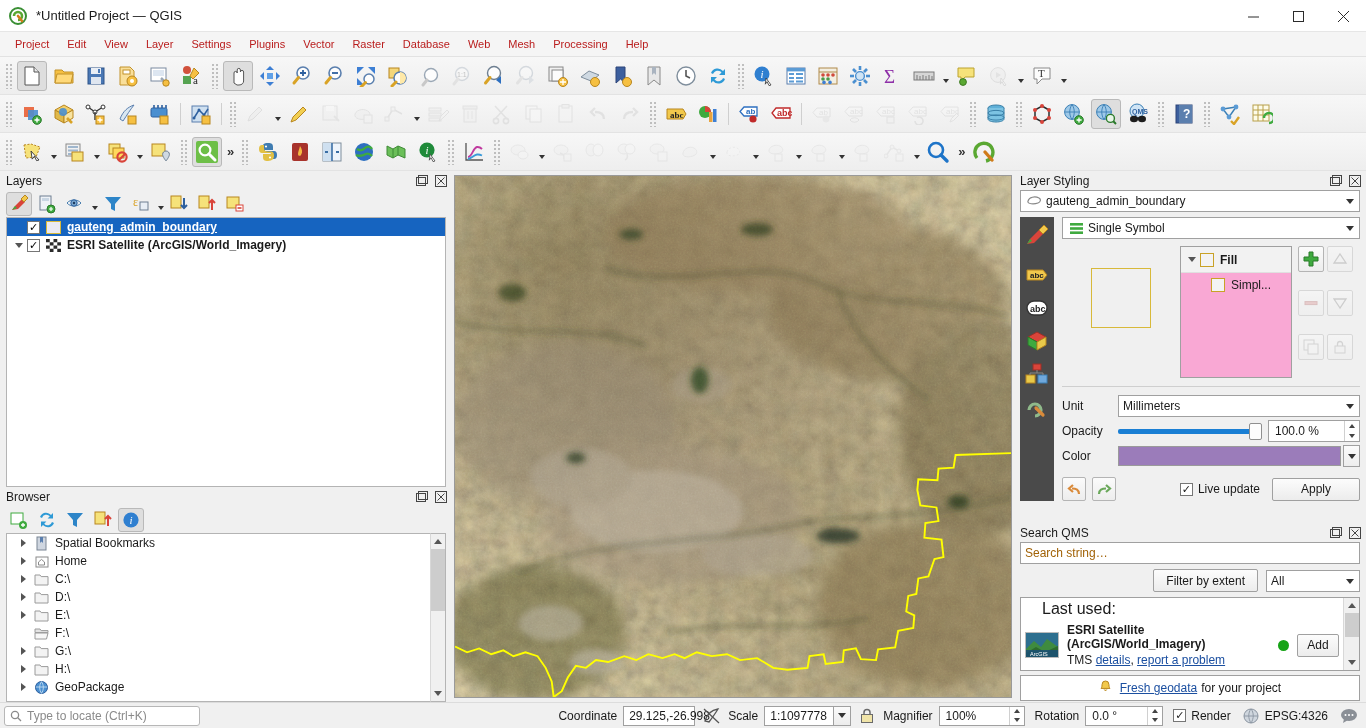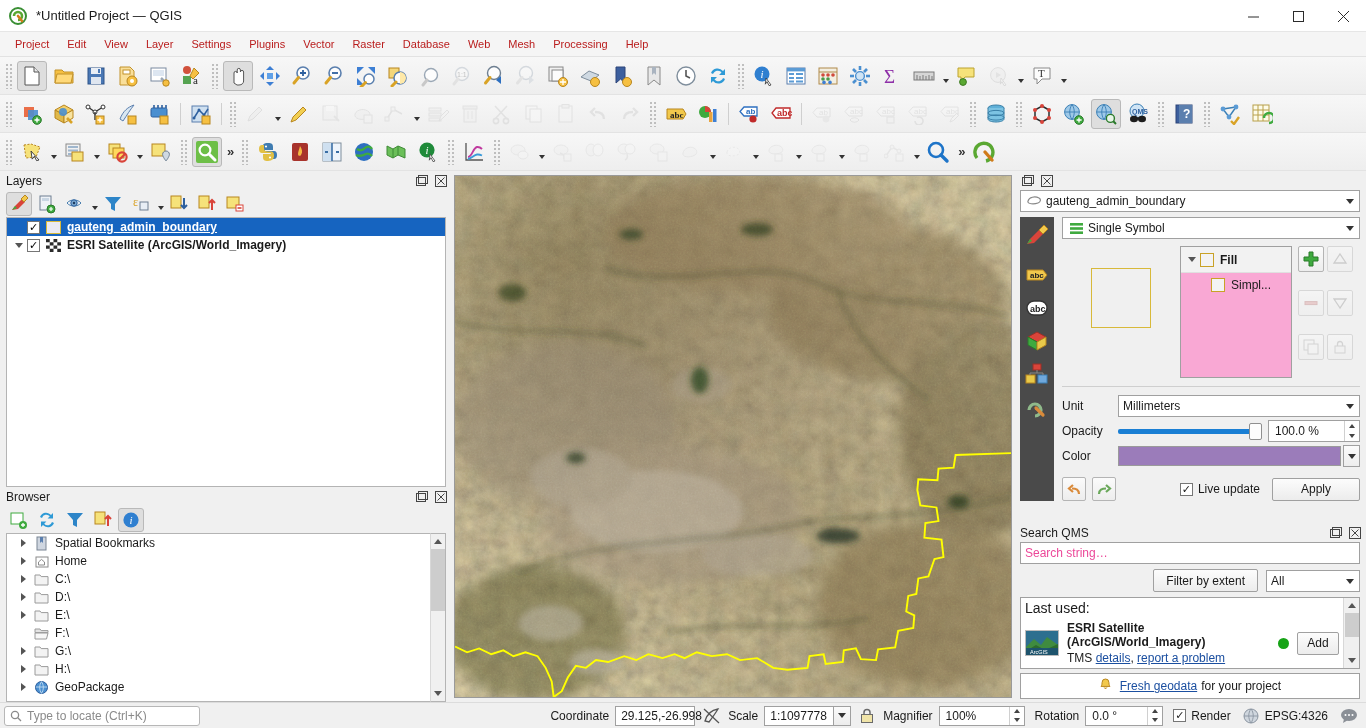--- a/index.html
+++ b/index.html
@@ -197,28 +197,28 @@
   .chk .box { width:13px;height:13px;border:1px solid #767676;background:#fff;margin-right:5px;
               display:flex;align-items:center;justify-content:center;font-size:11px;line-height:1;}
   .btn {
     height: 23px; border: 1px solid #a0a0a0; background: linear-gradient(#fcfcfc,#ececec);
     display:flex; align-items:center; justify-content:center; font-size:12px; padding: 0 12px; border-radius:2px;
   }
 
   .qms-body { padding: 0 6px; display:flex; flex-direction:column; }
   .search-input {
     height: 22px; background:#fff; border:1px solid #a0a0a0; display:flex; align-items:center;
-    padding-left: 4px; font-size:12px; color:#ec4899;
+    padding-left: 4px; font-size:12px; color:#a16207;
   }
   .qms-filter-row { display:flex; justify-content:flex-end; align-items:center; margin-top:5px; }
   .results {
     margin-top:5px; background:#fff; border:1px solid #a0a0a0; display:flex;
   }
   .results-inner { flex:1; }
-  .lastused { font-size:14px; padding: 2px 4px; }
+  .lastused { font-size:16px; padding: 2px 21px; }
   .result-item { display:flex; align-items:center; padding: 3px 4px; }
   .result-icon { width:34px; height:26px; margin-right:8px; border:1px solid #bbb; position:relative; overflow:hidden;}
   .result-txt { flex:1; }
   .result-title { font-weight:bold; font-size:12px; }
   .result-sub { font-size:12px; margin-top:2px; }
   .result-sub a { color:#1b4fa0; text-decoration:underline; }
   .dot-green { width:11px;height:11px;border-radius:50%;background:#16a316; margin-right:8px; }
   .fresh {
     margin-top:4px; background:#fff; border:1px solid #a0a0a0; height:26px;
     display:flex; align-items:center; justify-content:center; font-size:12px;
@@ -1460,20 +1460,21 @@
                    L182 446 L170 444 L164 460 L152 458 L146 474 L134 472 L128 488 L116 486
                    L110 502 L104 520 L98 536" fill="none" stroke="none"></path>
         </svg>
       </div>
     </div>
 
     <div class="right-dock">
 
       <div class="panel" style="height:352px;">
         <div class="panel-title">
+          <span class="ttl">Layer Styling</span>
           <span class="panel-btn">
             <svg width="12" height="12">
                 <rect x="0.5" y="2.5" width="9" height="8" fill="none" stroke="#444"></rect>
                 <rect x="2.5" y="0.5" width="9" height="8" fill="none" stroke="#444"></rect>
               </svg>
             </span>
           <span class="panel-btn">
             <svg width="12" height="12">
                 <rect x="0.5" y="0.5" width="11" height="11" fill="none" stroke="#444"></rect>
                 <line x1="2.5" y1="2.5" x2="9.5" y2="9.5" stroke="#444"></line>
@@ -1750,21 +1751,21 @@
             <circle cx="5" cy="5" r="3.6" fill="none" stroke="#8a8a8a" stroke-width="1.3"></circle>
             <path d="M7.8 7.8L11 11" stroke="#8a8a8a" stroke-width="1.3"></path>
           </svg>
         </span>
       <span>Type to locate (Ctrl+K)</span>
     </div>
 
     <div style="flex:1;"></div>
 
     <span class="sb-label">Coordinate</span>
-    <div class="sb-field" style="width:80px;text-align:center;">
+    <div class="sb-field" style="width:72px;text-align:center;">
       <span>29.125,-26.998</span>
     </div>
     <span style="margin:0 8px;display:flex;">
       <svg width="17" height="17">
           <path d="M2 14c2-7 7-11 13-12-3 5-6 9-9 13z" fill="none" stroke="#555" stroke-width="1.3"></path>
           <line x1="1" y1="2" x2="16" y2="16" stroke="#555" stroke-width="1.3"></line>
         </svg>
       </span>
 
     <span class="sb-label" style="margin-left:0;">Scale</span>

